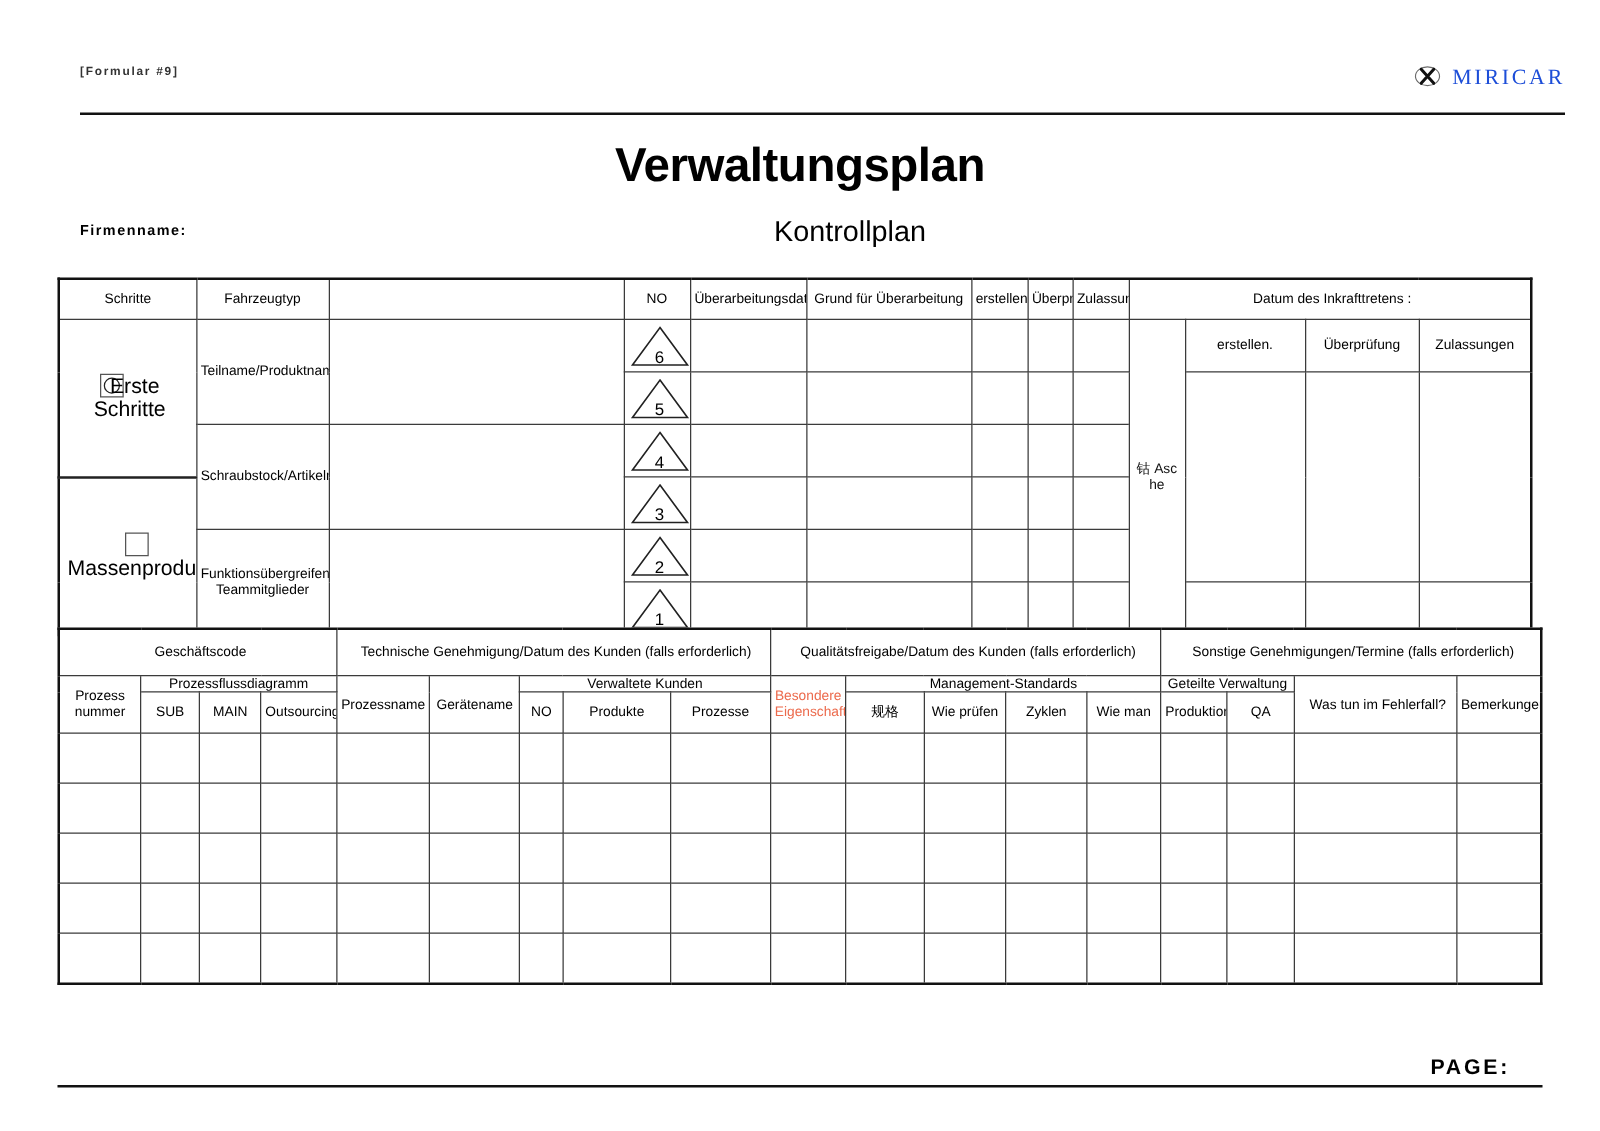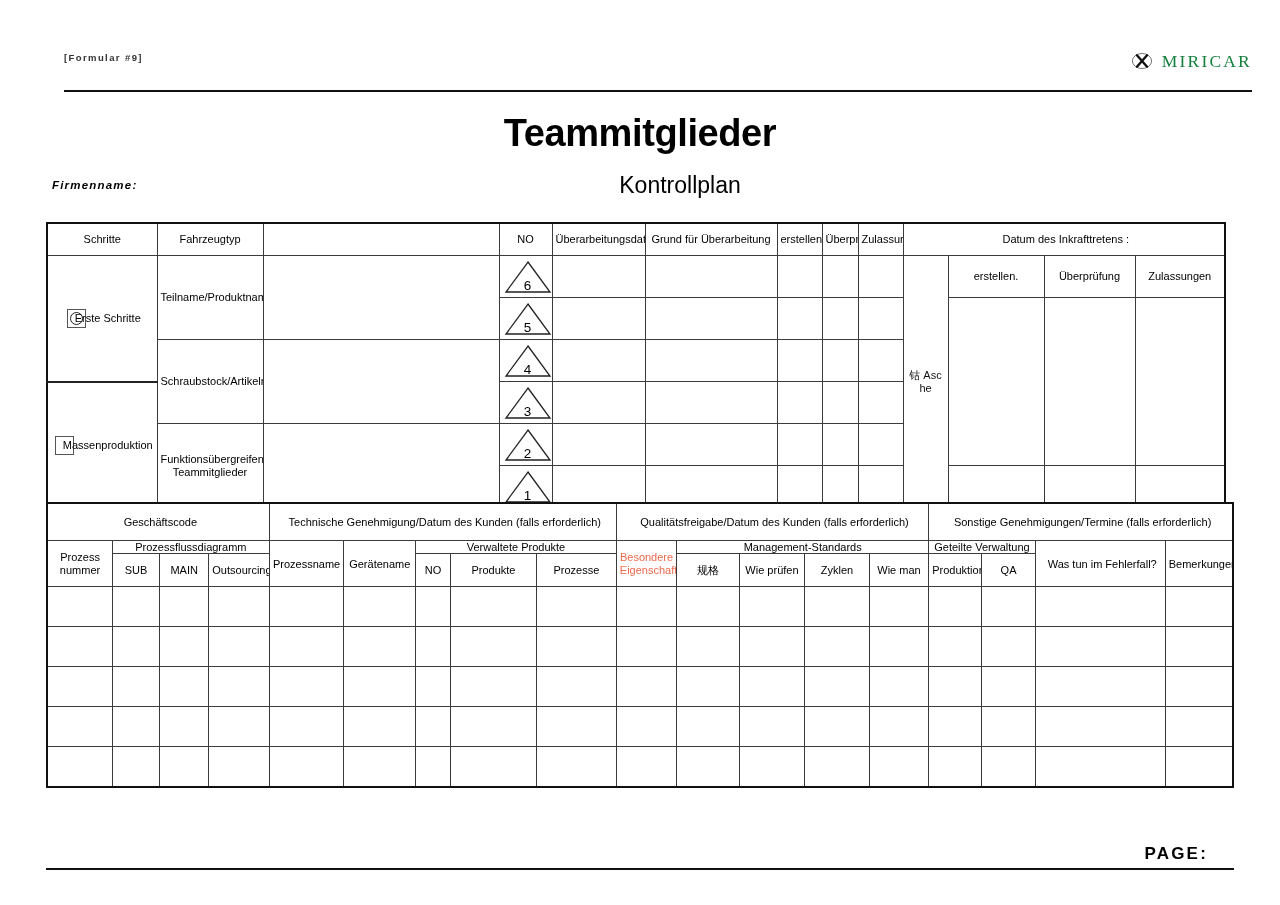--- a/index.html
+++ b/index.html
@@ -47,21 +47,21 @@
   }
   .brand-mark {
     width: 22px;
     height: 22px;
     display: block;
   }
   .brand-name {
     font-family: "Liberation Serif", serif;
     font-size: 17.5px;
     letter-spacing: 2.2px;
-    color: #15803d;
+    color: #1d4ed8;
   }
 
   
   .doc-title {
     position: absolute;
     left: 0;
     top: 112px;
     width: 1280px;
     text-align: center;
     font-size: 38px;
@@ -73,26 +73,25 @@
     left: 0;
     top: 172px;
     width: 1280px;
     text-align: center;
     font-size: 23px;
     font-weight: normal;
     padding-left: 40px;
   }
   .company-label {
     position: absolute;
-    left: 52px;
+    left: 64px;
     top: 179px;
     font-size: 11.5px;
     font-weight: bold;
     letter-spacing: 1.2px;
-    font-style: italic;
   }
 
   
   table.grid {
     border-collapse: collapse;
     table-layout: fixed;
     position: absolute;
     background: #ffffff;
   }
   table.grid td {
@@ -142,21 +141,21 @@
   }
   .chk.marked::after {
     content: "";
     position: absolute;
     left: 2px; top: 2px;
     width: 11px; height: 11px;
     border: 1.4px solid #222;
     border-radius: 50%;
   }
   .step-text {
-    font-size: 11px;
+    font-size: 17px;
     position: relative;
     z-index: 2;
     vertical-align: middle;
   }
 
   .tri-wrap {
     position: relative;
     width: 50px;
     height: 36px;
     margin: 0 auto;
@@ -214,21 +213,21 @@
   <div class="form-id">[Formular #9]</div>
   <div class="brand">
     <svg class="brand-mark" viewBox="0 0 24 24">
       <ellipse cx="12" cy="12" rx="10.5" ry="8.2" fill="none" stroke="#6b6b6b" stroke-width="1"></ellipse>
       <path d="M6.5 5.8 L17.5 18.2 M17.5 5.8 L6.5 18.2" stroke="#111" stroke-width="2.6" stroke-linecap="round"></path>
     </svg>
     <span class="brand-name">MIRICAR</span>
   </div>
 </div>
 
-<div class="doc-title">Teammitglieder</div>
+<div class="doc-title">Verwaltungsplan</div>
 <div class="doc-subtitle">Kontrollplan</div>
 <div class="company-label">Firmenname:</div>
 
 <table class="grid" id="top-table">
   <colgroup>
     <col style="width:110px">
       <col style="width:106px">
       <col style="width:236px">
     <col style="width:53px">
       <col style="width:93px">
@@ -411,21 +410,21 @@
   </tr>
 
   <tr>
     <td class="outer-left f13" rowspan="2" style="height:33px">
       <span>Prozess</span><br>
       <span>nummer</span>
     </td>
     <td class="f15" colspan="3">Prozessflussdiagramm</td>
     <td class="f11" rowspan="2">Prozessname</td>
     <td class="f11" rowspan="2">Gerätename</td>
-    <td class="f15" colspan="3">Verwaltete Produkte</td>
+    <td class="f15" colspan="3">Verwaltete Kunden</td>
     <td class="special" rowspan="2">
       <span>Besondere</span><br>
       <span>Eigenschaften</span>
     </td>
     <td class="f15" colspan="4">Management-Standards</td>
     <td class="f10" colspan="2">Geteilte Verwaltung</td>
     <td class="f13 left" rowspan="2">Was tun im Fehlerfall?</td>
     <td class="outer-right f9" rowspan="2">Bemerkungen</td>
   </tr>
 

